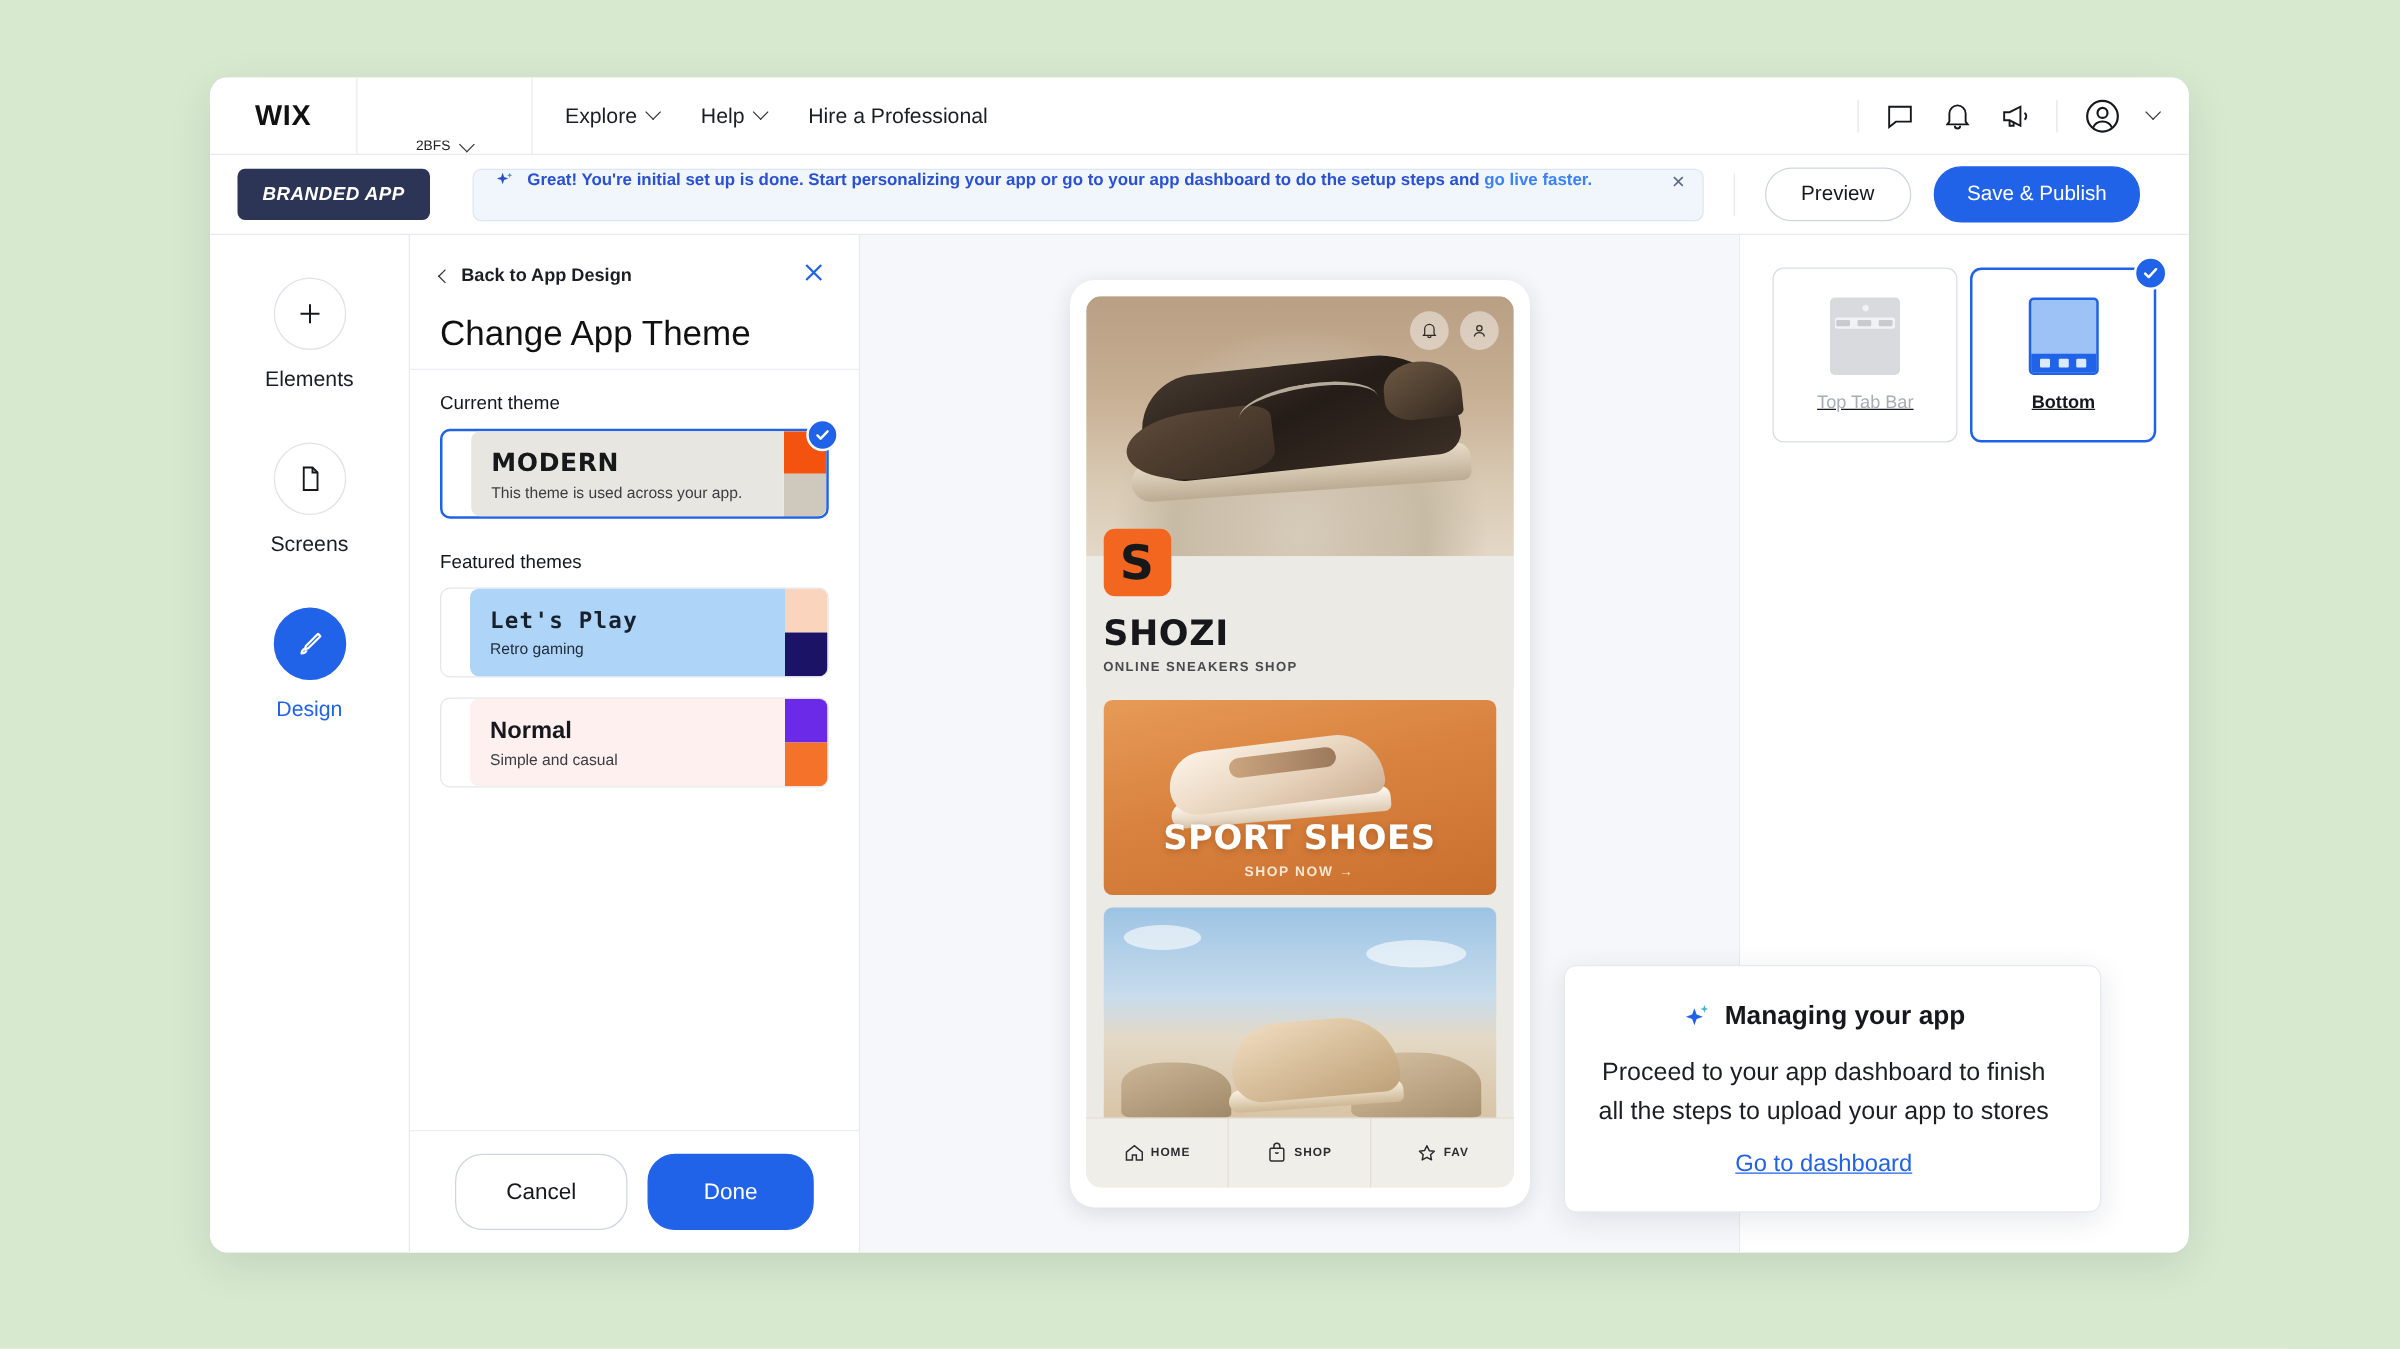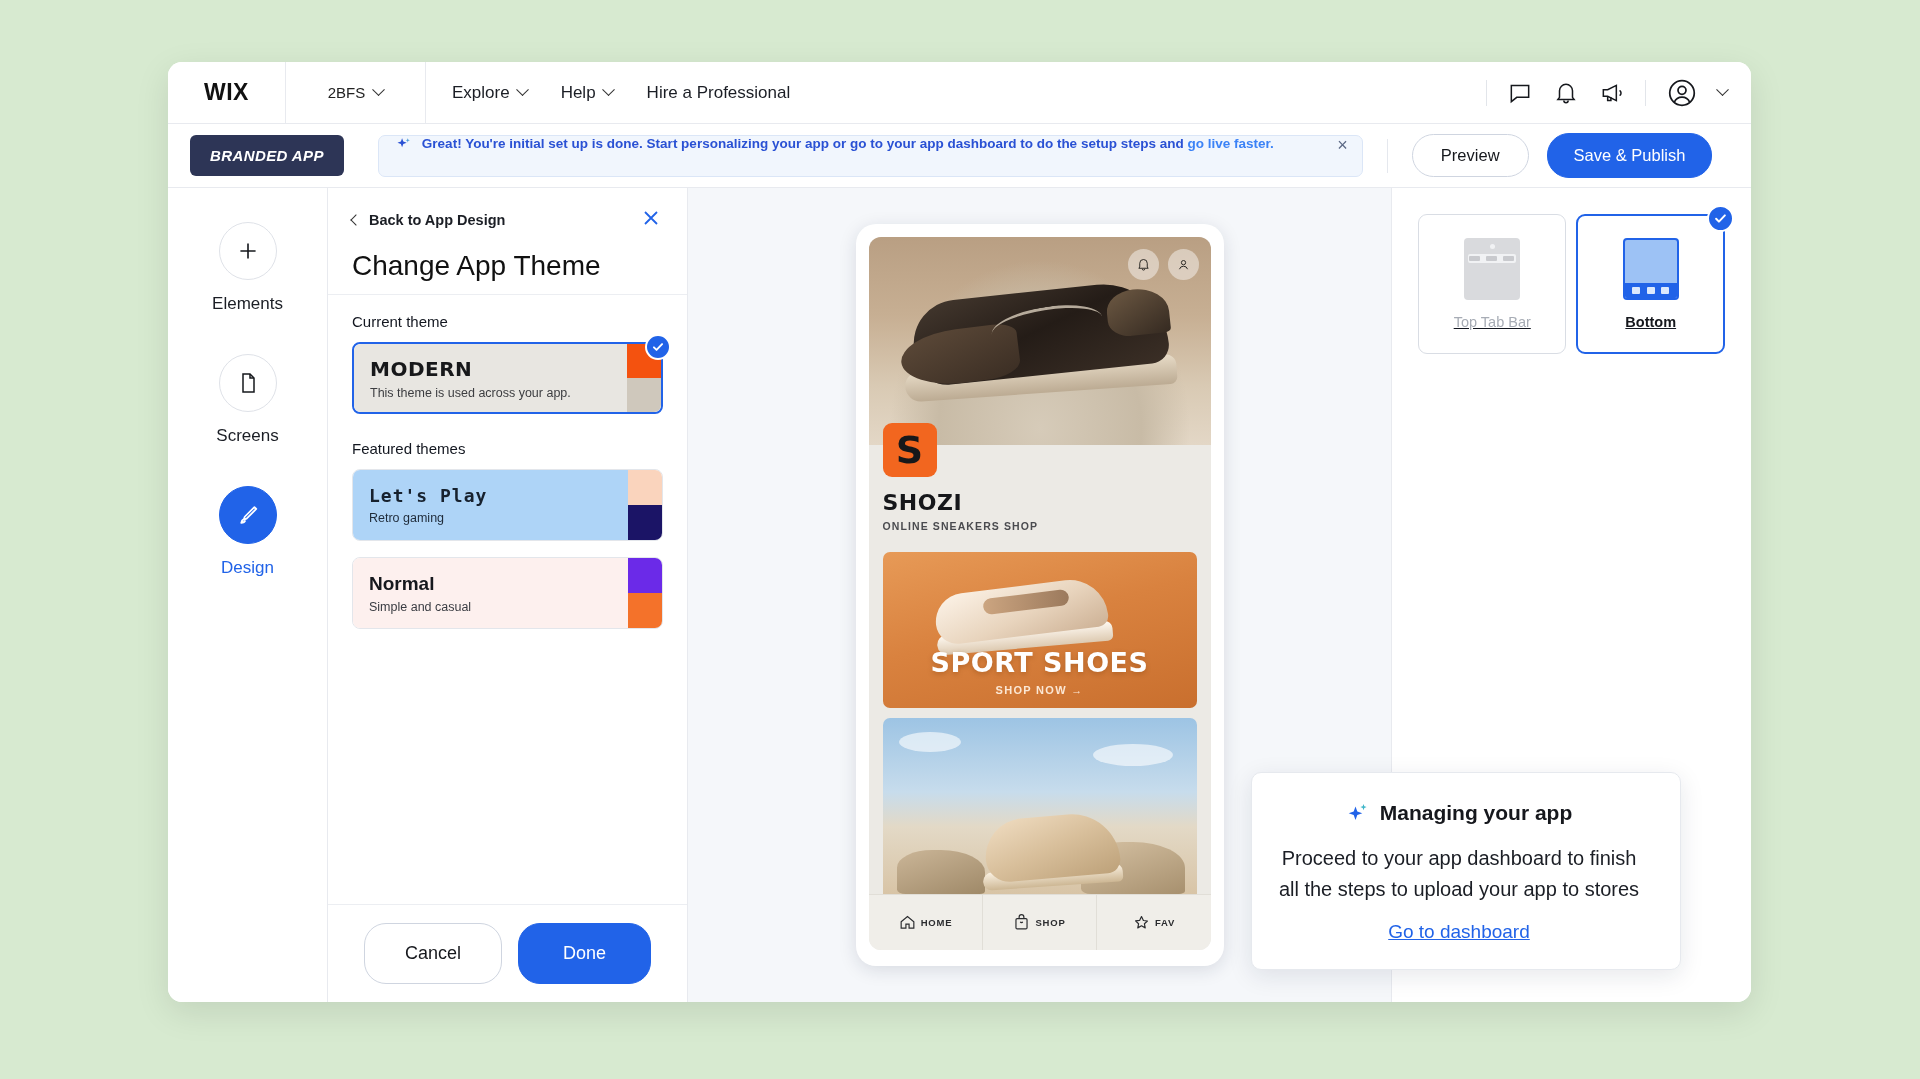--- a/index.html
+++ b/index.html
@@ -35,23 +35,23 @@
   }
   .tb-logo {
     width: 118px;
     display: flex; align-items: center; justify-content: center;
     border-right: 1px solid #e8eaef;
     font-weight: 700; font-size: 23px; letter-spacing: .5px;
     color: #111;
   }
   .tb-site {
     width: 140px;
-    display: flex; align-items: center; justify-content: center; gap: 9px;
+    display: flex; align-items: flex-end; justify-content: center; gap: 9px;
     border-right: 1px solid #e8eaef;
-    font-size: 15px; color: #222;
+    font-size: 11px; color: #222;
   }
   .tb-menu { display: flex; align-items: center; padding-left: 26px; gap: 34px; }
   .tb-item { display: flex; align-items: center; gap: 8px; font-size: 17px; color: #1b1e25; cursor: pointer; }
   .caret { width: 9px; height: 9px; border-right: 1.6px solid #333; border-bottom: 1.6px solid #333;
            transform: rotate(45deg) translate(-2px,-2px); }
   .tb-right { margin-left: auto; display: flex; align-items: center; gap: 20px; padding-right: 24px; }
   .tb-sep { width: 1px; height: 26px; background: #e2e5ea; }
   .ic { width: 26px; height: 26px; display: block; }
   .ic-btn { display:flex; align-items:center; justify-content:center; cursor: pointer; }
 
@@ -138,20 +138,21 @@
   .theme-card {
     position: relative;
     height: 72px;
     border-radius: 8px;
     border: 1px solid #e3e6eb;
     display: flex;
     overflow: visible;
     cursor: pointer;
     margin-bottom: 16px;
     background: #fff;
+    padding-left: 23px;
   }
   .theme-card.selected { border: 2px solid #2163e8; }
   .tc-inner { flex: 1 1 auto; display: flex; flex-direction: column; justify-content: center;
               padding: 0 16px; border-radius: 7px 0 0 7px; overflow: hidden; }
   .tc-name { font-size: 19px; }
   .tc-desc { font-size: 12.5px; margin-top: 5px; }
   .tc-swatch { width: 34px; flex: 0 0 34px; display: flex; flex-direction: column; border-radius: 0 7px 7px 0; overflow: hidden; }
   .tc-swatch span { flex: 1 1 50%; display: block; }
   .tc-check {
     position: absolute; right: -10px; top: -10px;
@@ -242,21 +243,21 @@
     transform: rotate(-6deg);
   }
 
   .brandblock { background: #eceae5; padding: 0 14px 10px 14px; position: relative; flex: 0 0 auto; }
   .brand-logo {
     width: 54px; height: 54px; background: #f2661f; border-radius: 9px;
     display: flex; align-items: center; justify-content: center;
     font-weight: 900; font-size: 38px; color: #17181a; line-height: 1;
     margin-top: -22px; font-family: "DejaVu Sans", sans-serif;
   }
-  .brand-name { font-family: "DejaVu Sans", sans-serif; font-weight: 800; font-size: 22px; letter-spacing: .5px; margin-top: 13px; color: #16171a; }
+  .brand-name { font-family: "DejaVu Sans", sans-serif; font-weight: 800; font-size: 28px; letter-spacing: .5px; margin-top: 13px; color: #16171a; }
   .brand-tag { font-size: 10.5px; letter-spacing: 1.1px; color: #4a4b4f; margin-top: 5px; font-weight: 600; }
 
   .promo {
     margin: 10px 14px 0 14px; height: 156px; border-radius: 7px; position: relative; overflow: hidden;
     background: linear-gradient(165deg, #e79a57 0%, #d9823f 45%, #c96f2e 100%);
     flex: 0 0 156px;
   }
   .promo-shoe {
     position: absolute; left: 52px; top: 26px; width: 185px; height: 70px;
   }

